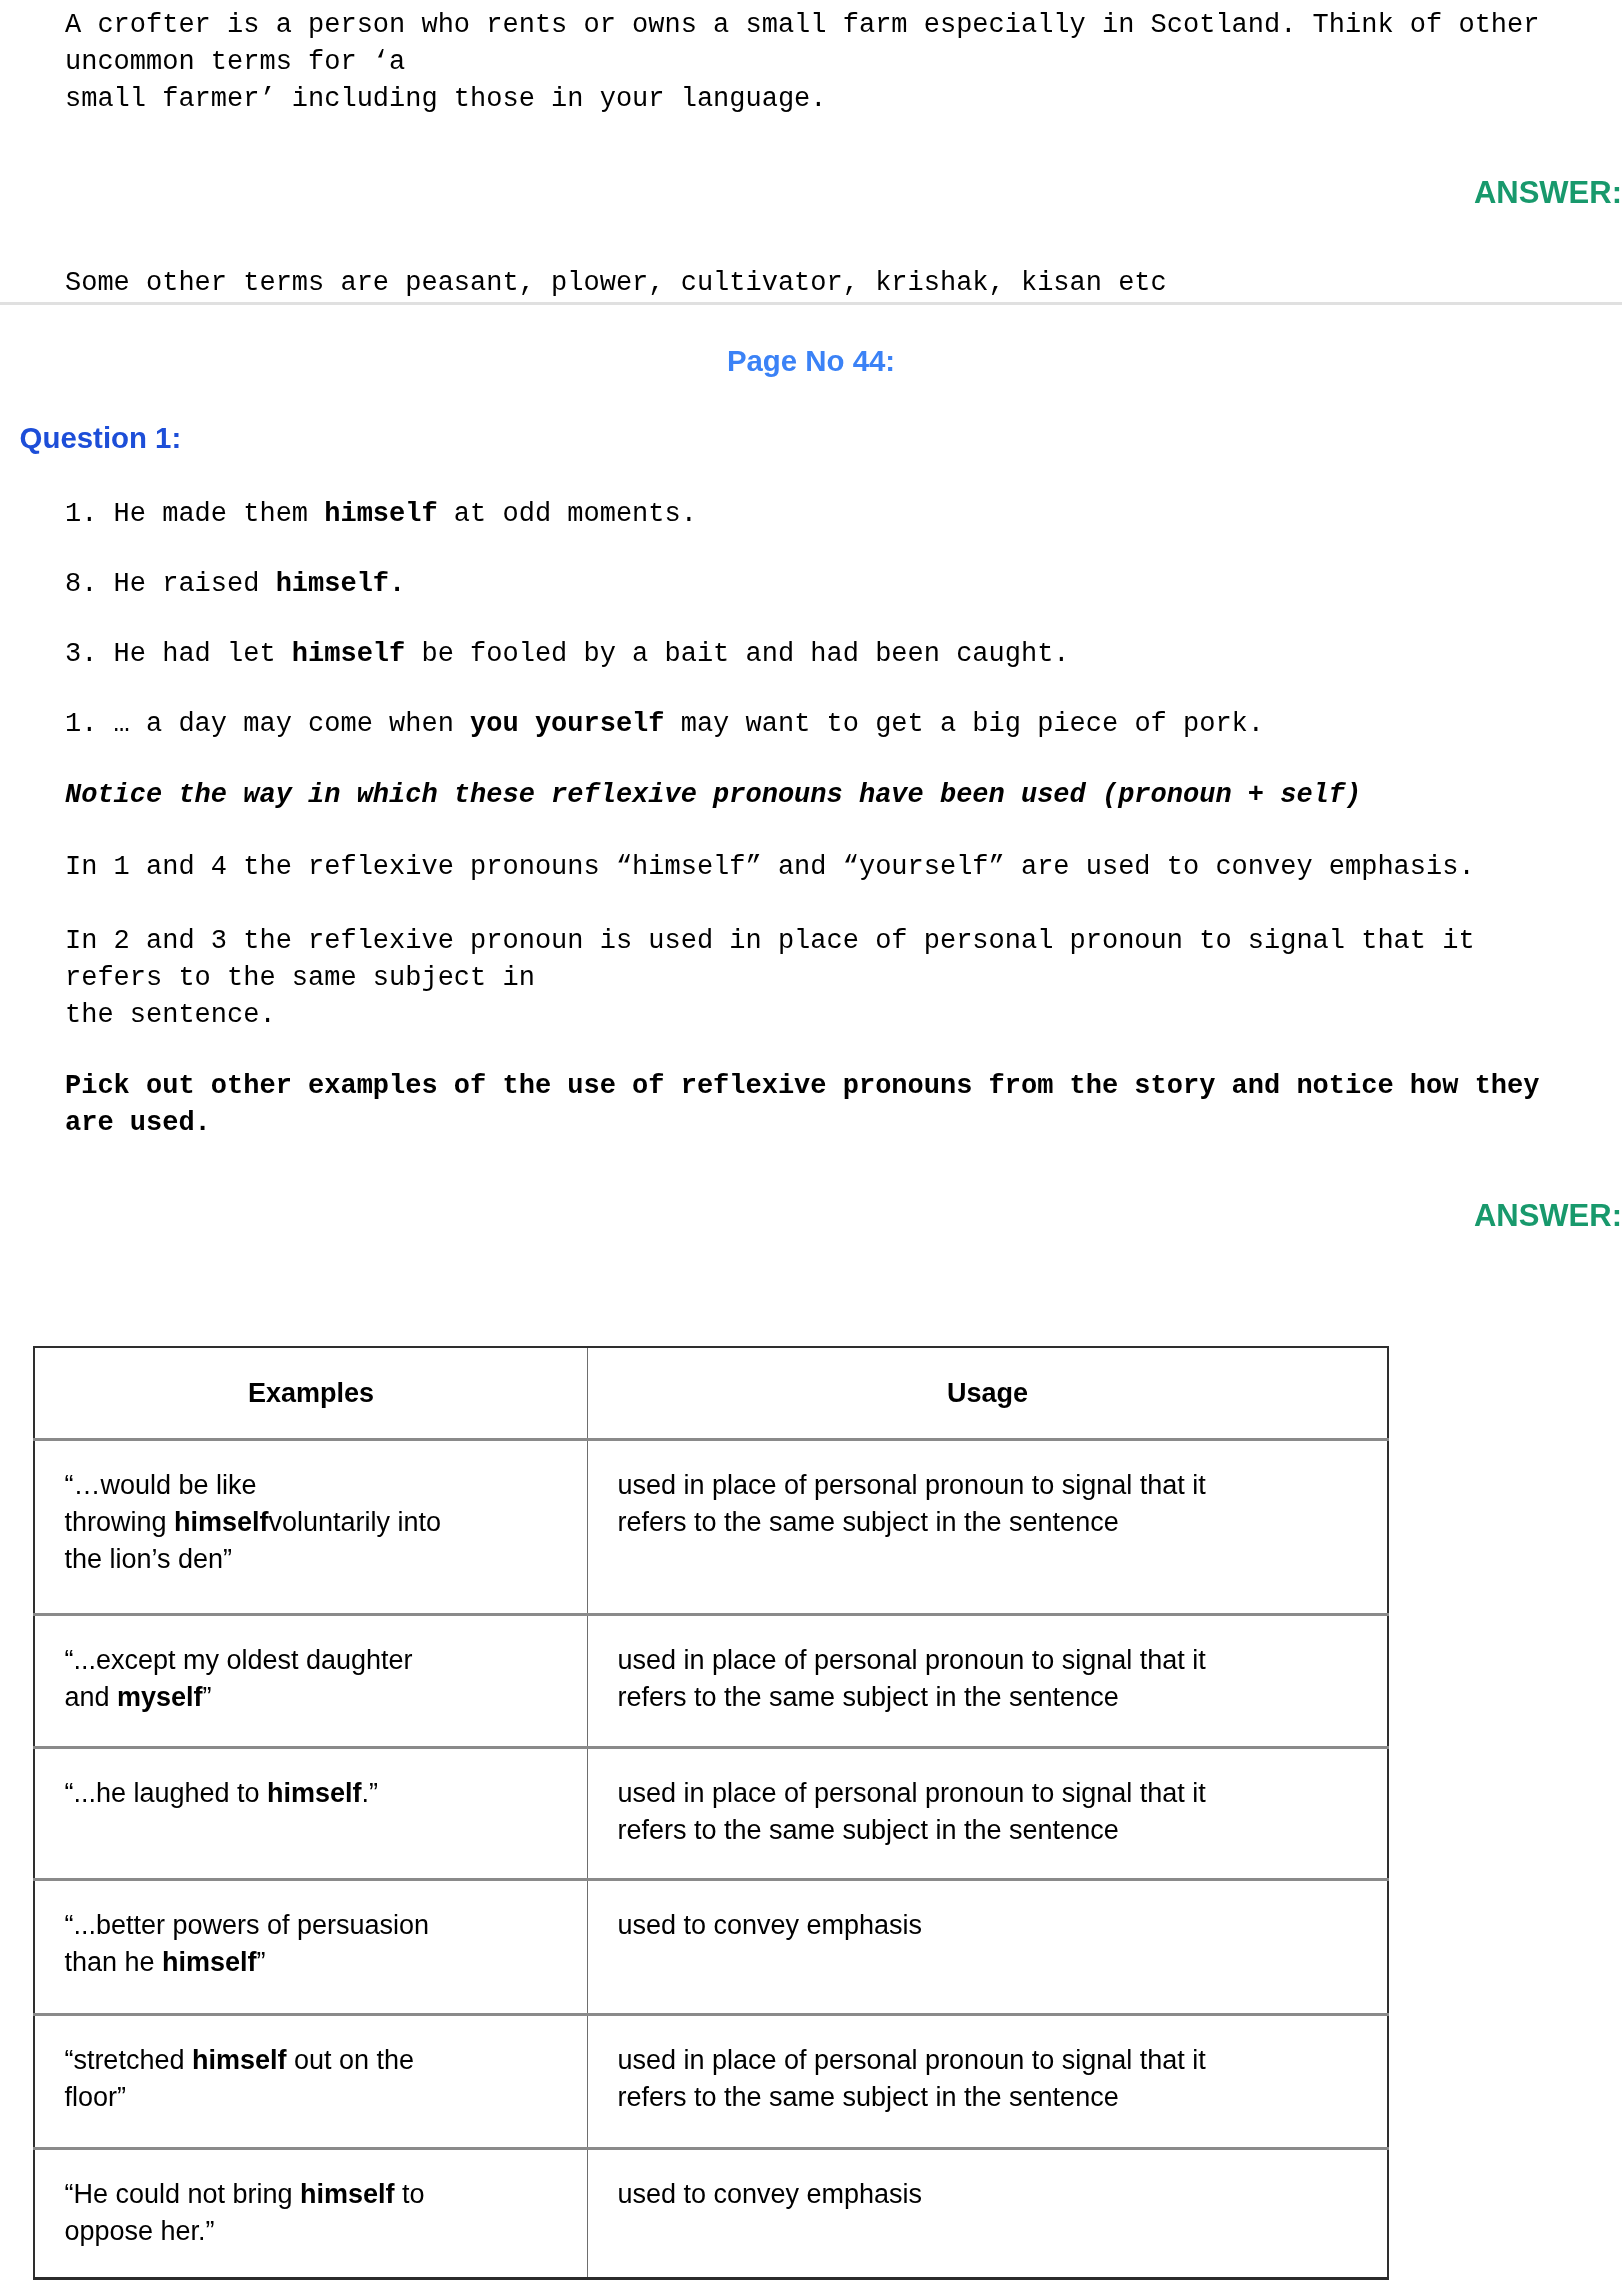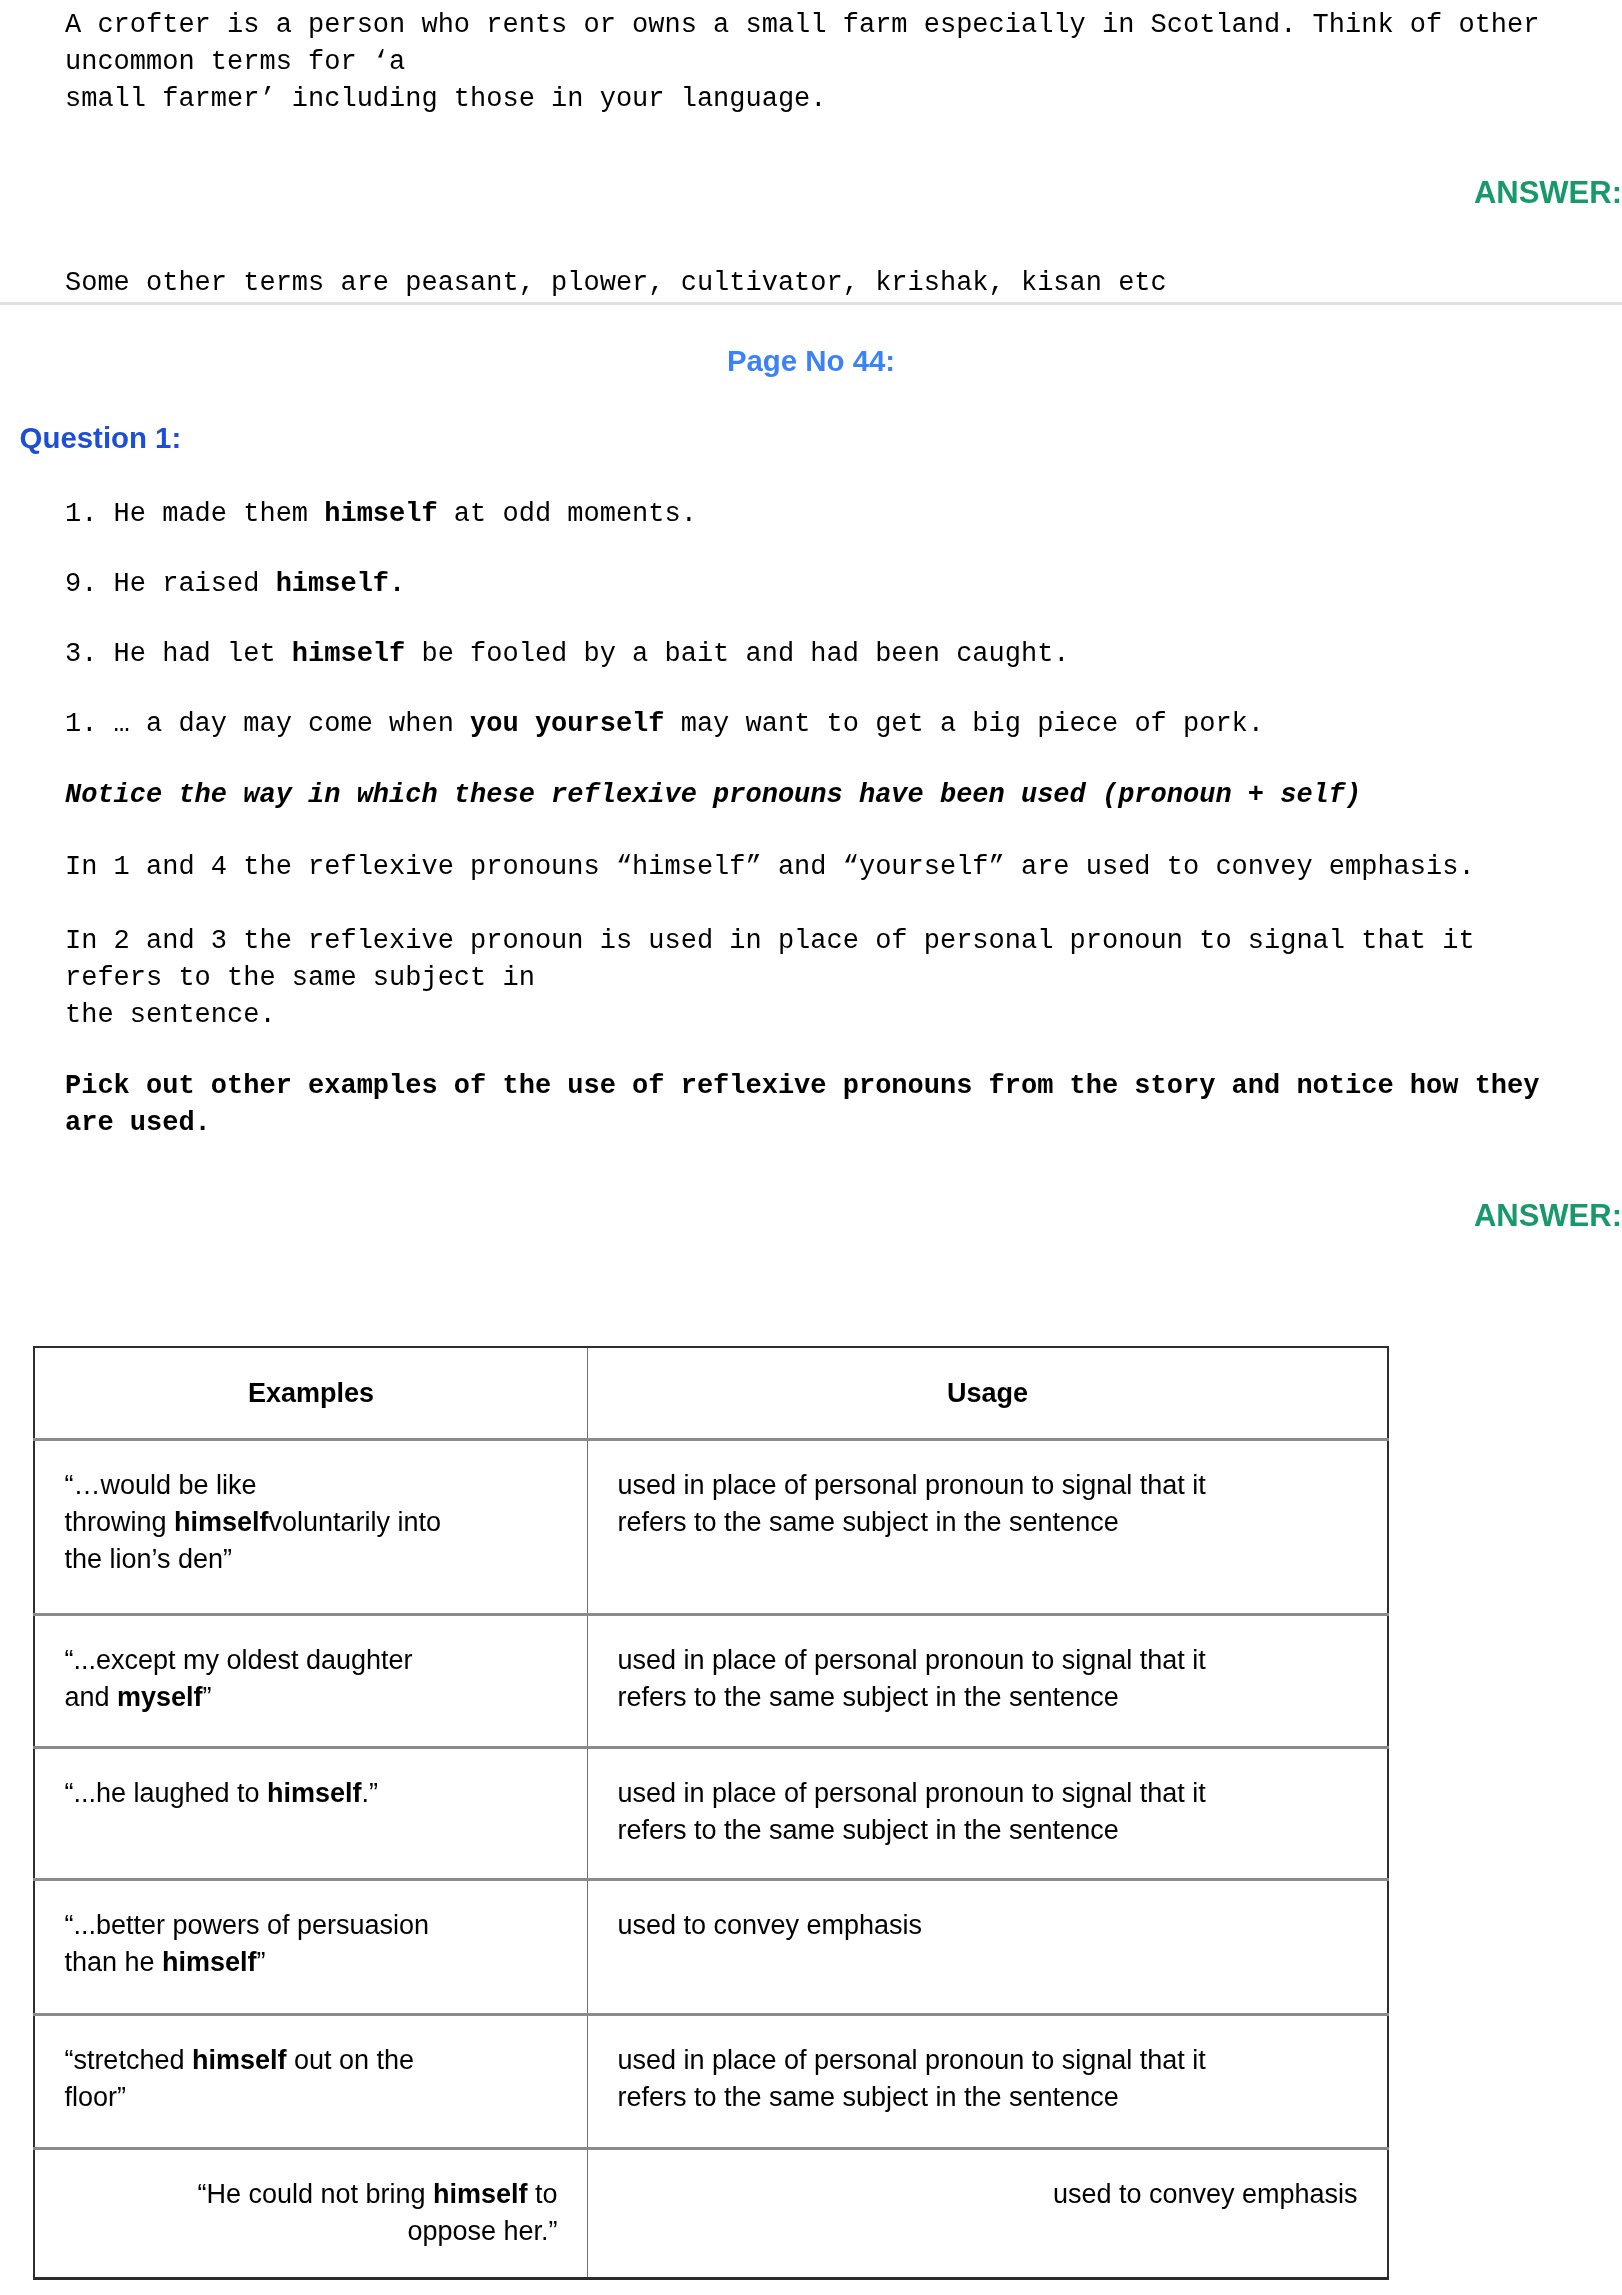--- a/index.html
+++ b/index.html
@@ -103,21 +103,21 @@
     padding: 26px 29.4px 0 29.4px;
     border-top: 3.3px solid #8a8a8a;
   }
   .col-ex { width: 550px; }
   .hrow   { height: 92px; }
   .r0 { height: 175px; }
   .r1 { height: 133px; }
   .r2 { height: 132px; }
   .r3 { height: 135px; padding-left: 24px; }
   .r4 { height: 134px; }
-  .r5 { height: 130px; text-align: right; }
+  .r5 { height: 130px; }
 
   .b { font-weight: bold; }
 </style>
 </head>
 <body>
 
 <div class="page">
 
   <p class="body-text indent pre m-p1">A crofter is a person who rents or owns a small farm especially in Scotland. Think of other uncommon terms for ‘a
 small farmer’ including those in your language.</p>
@@ -127,21 +127,21 @@
   <p class="body-text indent m-anst">Some other terms are peasant, plower, cultivator, krishak, kisan etc</p>
 
   <div class="divider m-div"></div>
 
   <h2 class="page-heading m-page">Page No 44:</h2>
 
   <h2 class="question-heading edge m-quest">Question 1:</h2>
 
   <p class="body-text indent m-item1"><span>1. He made them </span><span class="b">himself</span><span> at odd moments.</span></p>
 
-  <p class="body-text indent m-item"><span>9. He raised </span><span class="b">himself.</span></p>
+  <p class="body-text indent m-item"><span>8. He raised </span><span class="b">himself.</span></p>
 
   <p class="body-text indent m-item"><span>3. He had let </span><span class="b">himself</span><span> be fooled by a bait and had been caught.</span></p>
 
   <p class="body-text indent m-item"><span>1. … a day may come when </span><span class="b">you yourself</span><span> may want to get a big piece of pork.</span></p>
 
   <p class="notice-text indent m-notice">Notice the way in which these reflexive pronouns have been used (pronoun + self)</p>
 
   <p class="body-text indent m-exp1">In 1 and 4 the reflexive pronouns “himself” and “yourself” are used to convey emphasis.</p>
 
   <p class="body-text indent pre m-exp2">In 2 and 3 the reflexive pronoun is used in place of personal pronoun to signal that it refers to the same subject in

